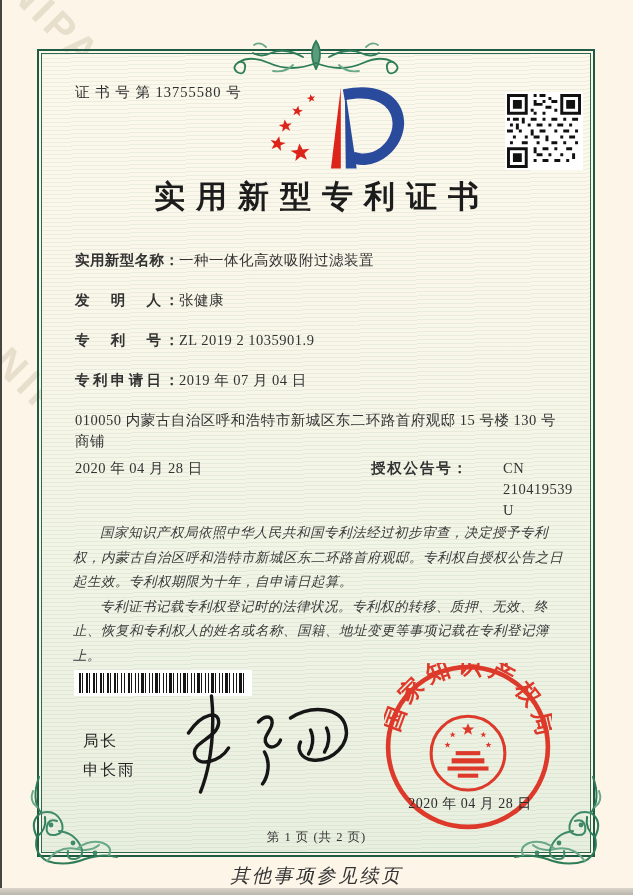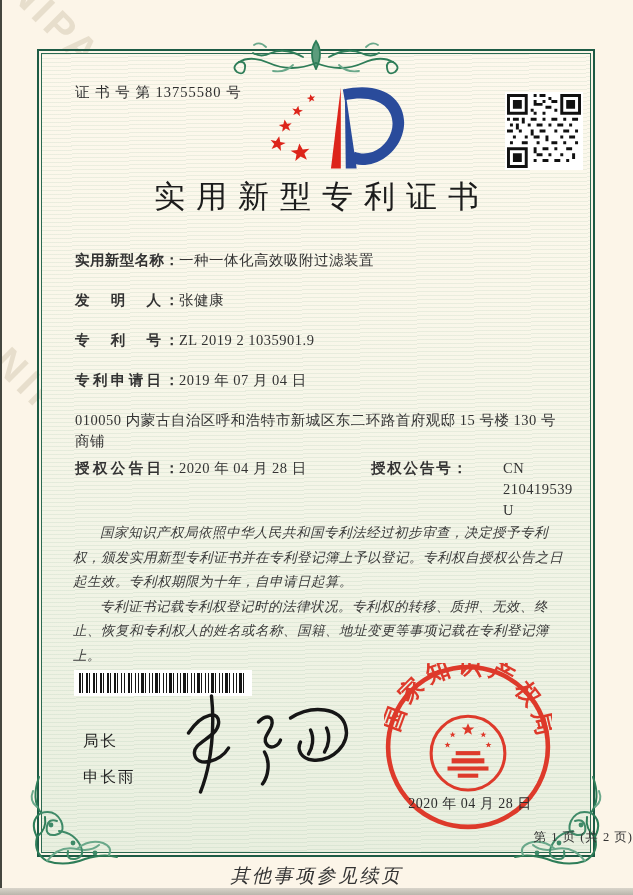--- a/index.html
+++ b/index.html
@@ -60,21 +60,21 @@
   
   .cert-no{
     position:absolute;left:75px;top:83px;
     font-size:14.5px;color:#2f2f2f;letter-spacing:1px;z-index:4;
   }
   .logo{position:absolute;left:243px;top:82px;width:168px;height:95px;z-index:4;}
   .qr{position:absolute;left:505px;top:92px;width:74px;height:74px;z-index:4;background:#fff;padding:2px;}
   .title{
     position:absolute;left:0;right:0;top:176px;
     text-align:center;
-    font-size:31px;font-weight:normal;color:#1c1c1c;
+    font-size:31px;font-weight:bold;color:#1c1c1c;
     letter-spacing:11px;text-indent:11px;
     z-index:4;
   }
 
   
   .fields{position:absolute;left:75px;top:250px;width:487px;z-index:4;color:#333;}
   .frow{display:flex;margin-bottom:19px;font-size:14.5px;line-height:1.45;}
   .flabel{
     flex:0 0 104px;
     text-align:justify;text-align-last:justify;
@@ -107,34 +107,34 @@
     width:168px;height:20px;
     background:repeating-linear-gradient(90deg,
       #151515 0 1.5px,#fff 1.5px 3px,
       #151515 3px 4px,#fff 4px 6.5px,
       #151515 6.5px 9px,#fff 9px 10px,
       #151515 10px 11px,#fff 11px 14px);
   }
 
   
   .signer{position:absolute;left:83px;top:731px;z-index:4;font-size:15.5px;color:#222;letter-spacing:2px;}
-  .signer div{margin-bottom:15px;}
+  .signer div{margin-bottom:8px;}
   .sig-svg{position:absolute;left:152px;top:688px;width:205px;height:110px;z-index:4;}
 
   
   .seal{position:absolute;left:384px;top:663px;width:168px;height:168px;z-index:5;opacity:0.92;}
   .seal-date{
     position:absolute;left:390px;top:795px;width:160px;z-index:6;
     font-size:14px;color:#2d2d2d;letter-spacing:0.5px;text-align:center;
   }
 
   
   .page-no{
     position:absolute;left:0;right:0;top:829px;z-index:4;
-    text-align:right;font-size:12.5px;color:#333;letter-spacing:1px;
+    text-align:center;font-size:12.5px;color:#333;letter-spacing:1px;
   }
   .cont-note{
     position:absolute;left:0;right:0;top:863px;z-index:4;
     text-align:center;font-style:italic;
     font-size:19px;color:#333;letter-spacing:2.5px;
   }
 </style>
 </head>
 <body>
 
@@ -249,32 +249,31 @@
     </div>
     <div class="frow">
       <span class="flabel">专利申请日：</span>
       <span class="fvalue">2019 年 07 月 04 日</span>
     </div>
     <div class="frow addr">
       <span class="fvalue">010050  内蒙古自治区呼和浩特市新城区东二环路首府观邸 15 号楼 130 号商铺</span>
     </div>
     <div class="grant-row">
       <div class="grant-left">
-        <span class="flabel">授权公告日：</span>
         <span class="fvalue">2020 年 04 月 28 日</span>
       </div>
       <div class="grant-right">
         <span class="flabel">授权公告号：</span>
         <span class="fvalue">CN 210419539 U</span>
       </div>
     </div>
   </div>
 
   <div class="paras">
-    <p>国家知识产权局依照中华人民共和国专利法经过初步审查，决定授予专利权，颁发实用新型专利证书并在专利登记簿上予以登记。专利权自授权公告之日起生效。专利权期限为十年，自申请日起算。</p>
+    <p>国家知识产权局依照中华人民共和国专利法经过初步审查，决定授予专利权，内蒙古自治区呼和浩特市新城区东二环路首府观邸。专利权自授权公告之日起生效。专利权期限为十年，自申请日起算。</p>
     <p>专利证书记载专利权登记时的法律状况。专利权的转移、质押、无效、终止、恢复和专利权人的姓名或名称、国籍、地址变更等事项记载在专利登记簿上。</p>
   </div>
 
   <div class="barcode-strip">
     <div class="barcode"></div>
   </div>
 
   <div class="signer">
     <div>局长</div>
     <div>申长雨</div>

